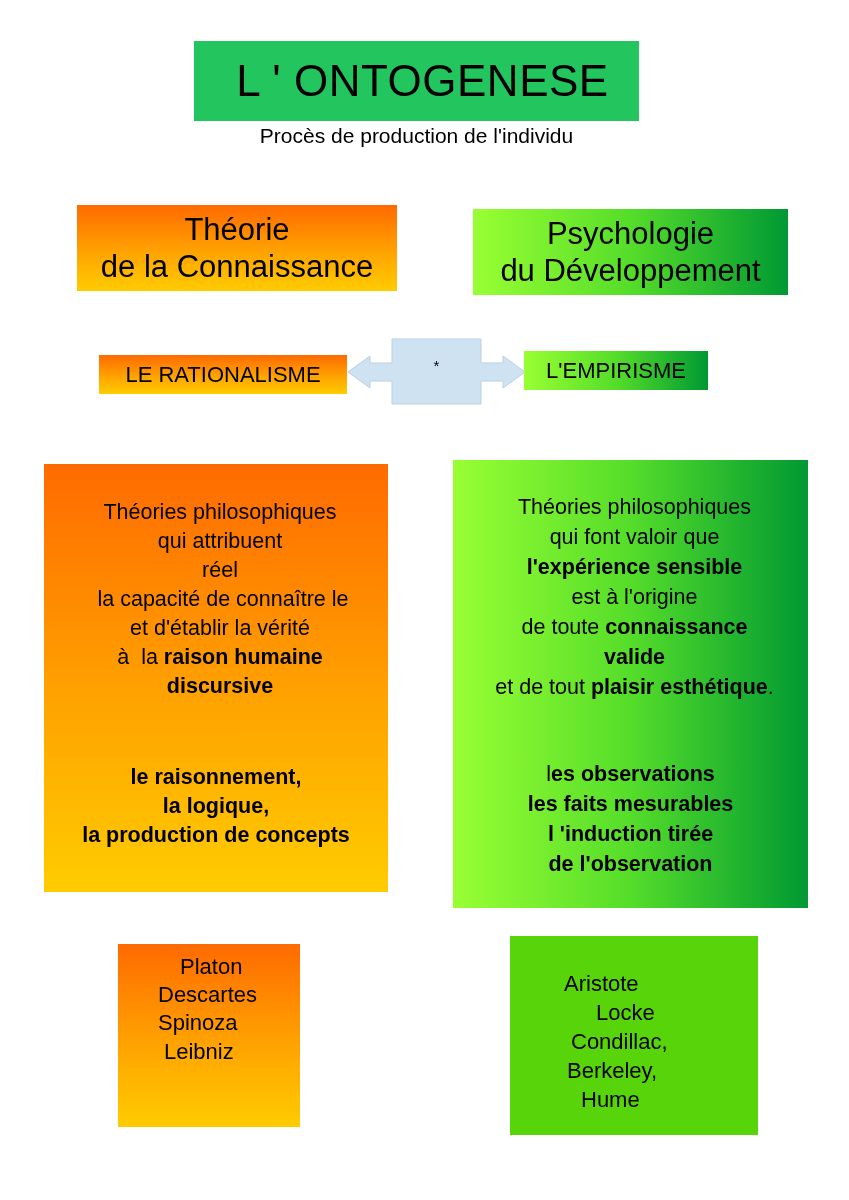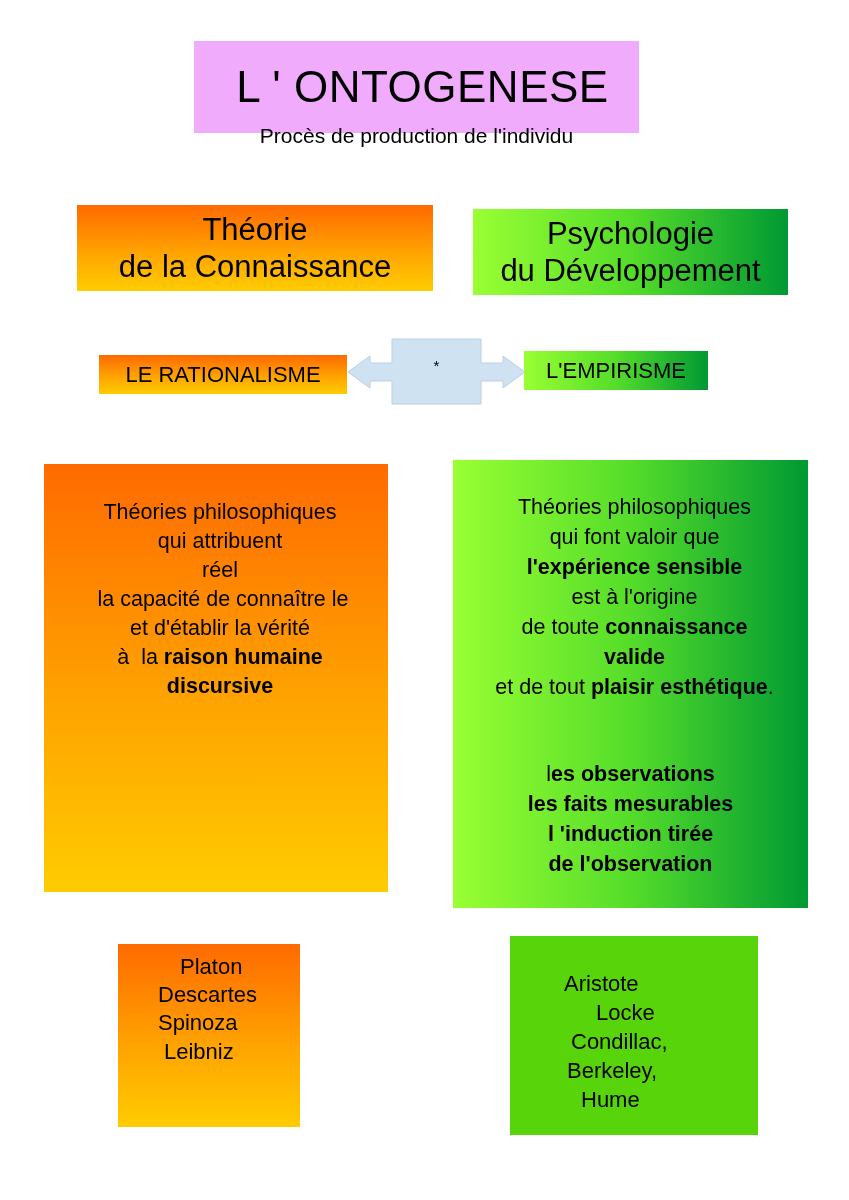--- a/index.html
+++ b/index.html
@@ -4,24 +4,24 @@
 <style>
   html, body { margin: 0; padding: 0; }
   body {
     width: 849px; height: 1200px; background: #ffffff; position: relative;
     font-family: "Liberation Sans", sans-serif; color: #000; overflow: hidden;
   }
   .abs { position: absolute; box-sizing: border-box; }
   .orange-v { background: linear-gradient(to bottom, #ff6a00 0%, #ffa300 55%, #ffcc00 100%); }
   .green-h { background: linear-gradient(to right, #99ff33 0%, #55dd2a 50%, #009933 100%); }
   .center { text-align: center; }
-  #title-box { left: 194px; top: 41px; width: 445px; height: 92px; background: #f0abfc;
+  #title-box { left: 194px; top: 41px; width: 445px; height: 80px; background: #22c55e;
     display: flex; align-items: center; justify-content: center; font-size: 44px; letter-spacing: 0.5px; padding-left: 12px; }
   #subtitle { left: 194px; top: 124px; width: 445px; font-size: 21px; }
-  #theorie-box { left: 77px; top: 205px; width: 356px; height: 86px; font-size: 31px; line-height: 37px;
+  #theorie-box { left: 77px; top: 205px; width: 320px; height: 86px; font-size: 31px; line-height: 37px;
     display: flex; flex-direction: column; justify-content: center; }
   #psych-box { left: 473px; top: 209px; width: 315px; height: 86px; font-size: 31px; line-height: 37px;
     display: flex; flex-direction: column; justify-content: center; }
   #rational-box { left: 99px; top: 355px; width: 248px; height: 39px; font-size: 22px;
     display: flex; align-items: center; justify-content: center; }
   #empirisme-box { left: 524px; top: 351px; width: 184px; height: 39px; font-size: 22px;
     display: flex; align-items: center; justify-content: center; }
   #arrow { left: 345px; top: 338px; width: 182px; height: 68px; }
   #arrow-label { left: 392px; top: 357px; width: 89px; font-size: 15px; }
   #left-big { left: 44px; top: 464px; width: 344px; height: 428px; font-size: 21.5px; line-height: 29px; }
@@ -67,20 +67,25 @@
 <div id="left-big" class="abs orange-v center">
   <div class="para1">
     <span class="line"><span>Théories philosophiques</span></span>
     <span class="line"><span>qui attribuent</span></span>
     <span class="line"><span>réel</span></span>
     <span class="line"><span> la capacité de connaître le</span></span>
     <span class="line"><span>et d'établir la vérité</span></span>
     <span class="line"><span>à  la </span><b>raison humaine</b></span>
     <span class="line"><b>discursive</b></span>
   </div>
+  <div class="para2">
+    <span class="line">le raisonnement,</span>
+    <span class="line">la logique,</span>
+    <span class="line">la production de concepts</span>
+  </div>
 </div>
 
 <div id="right-big" class="abs green-h center">
   <div class="para1">
     <span class="line"><span>Théories philosophiques</span></span>
     <span class="line"><span>qui font valoir que</span></span>
     <span class="line"><b>l'expérience sensible</b></span>
     <span class="line"><span>est à l'origine</span></span>
     <span class="line"><span>de toute </span><b>connaissance</b></span>
     <span class="line"><b>valide</b></span>

